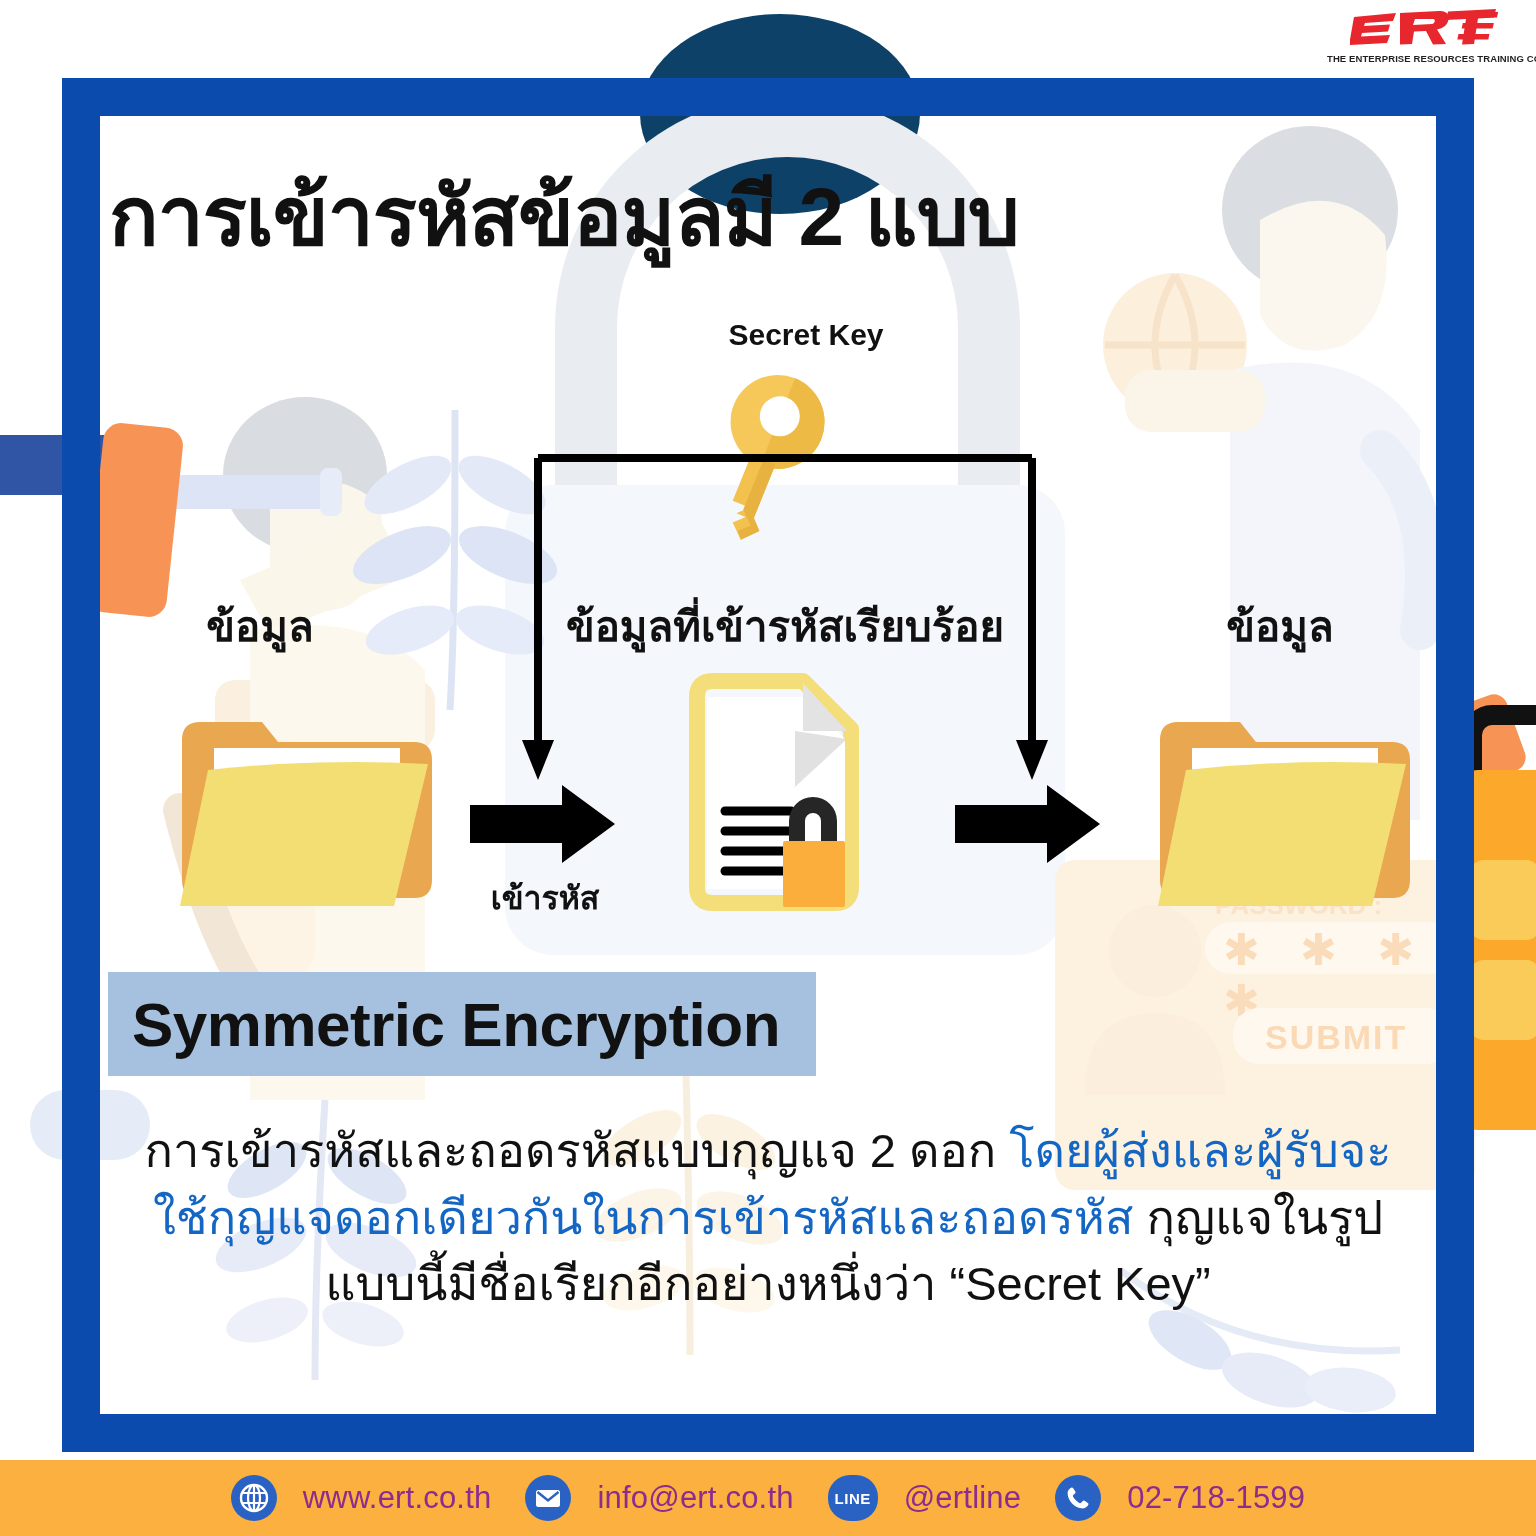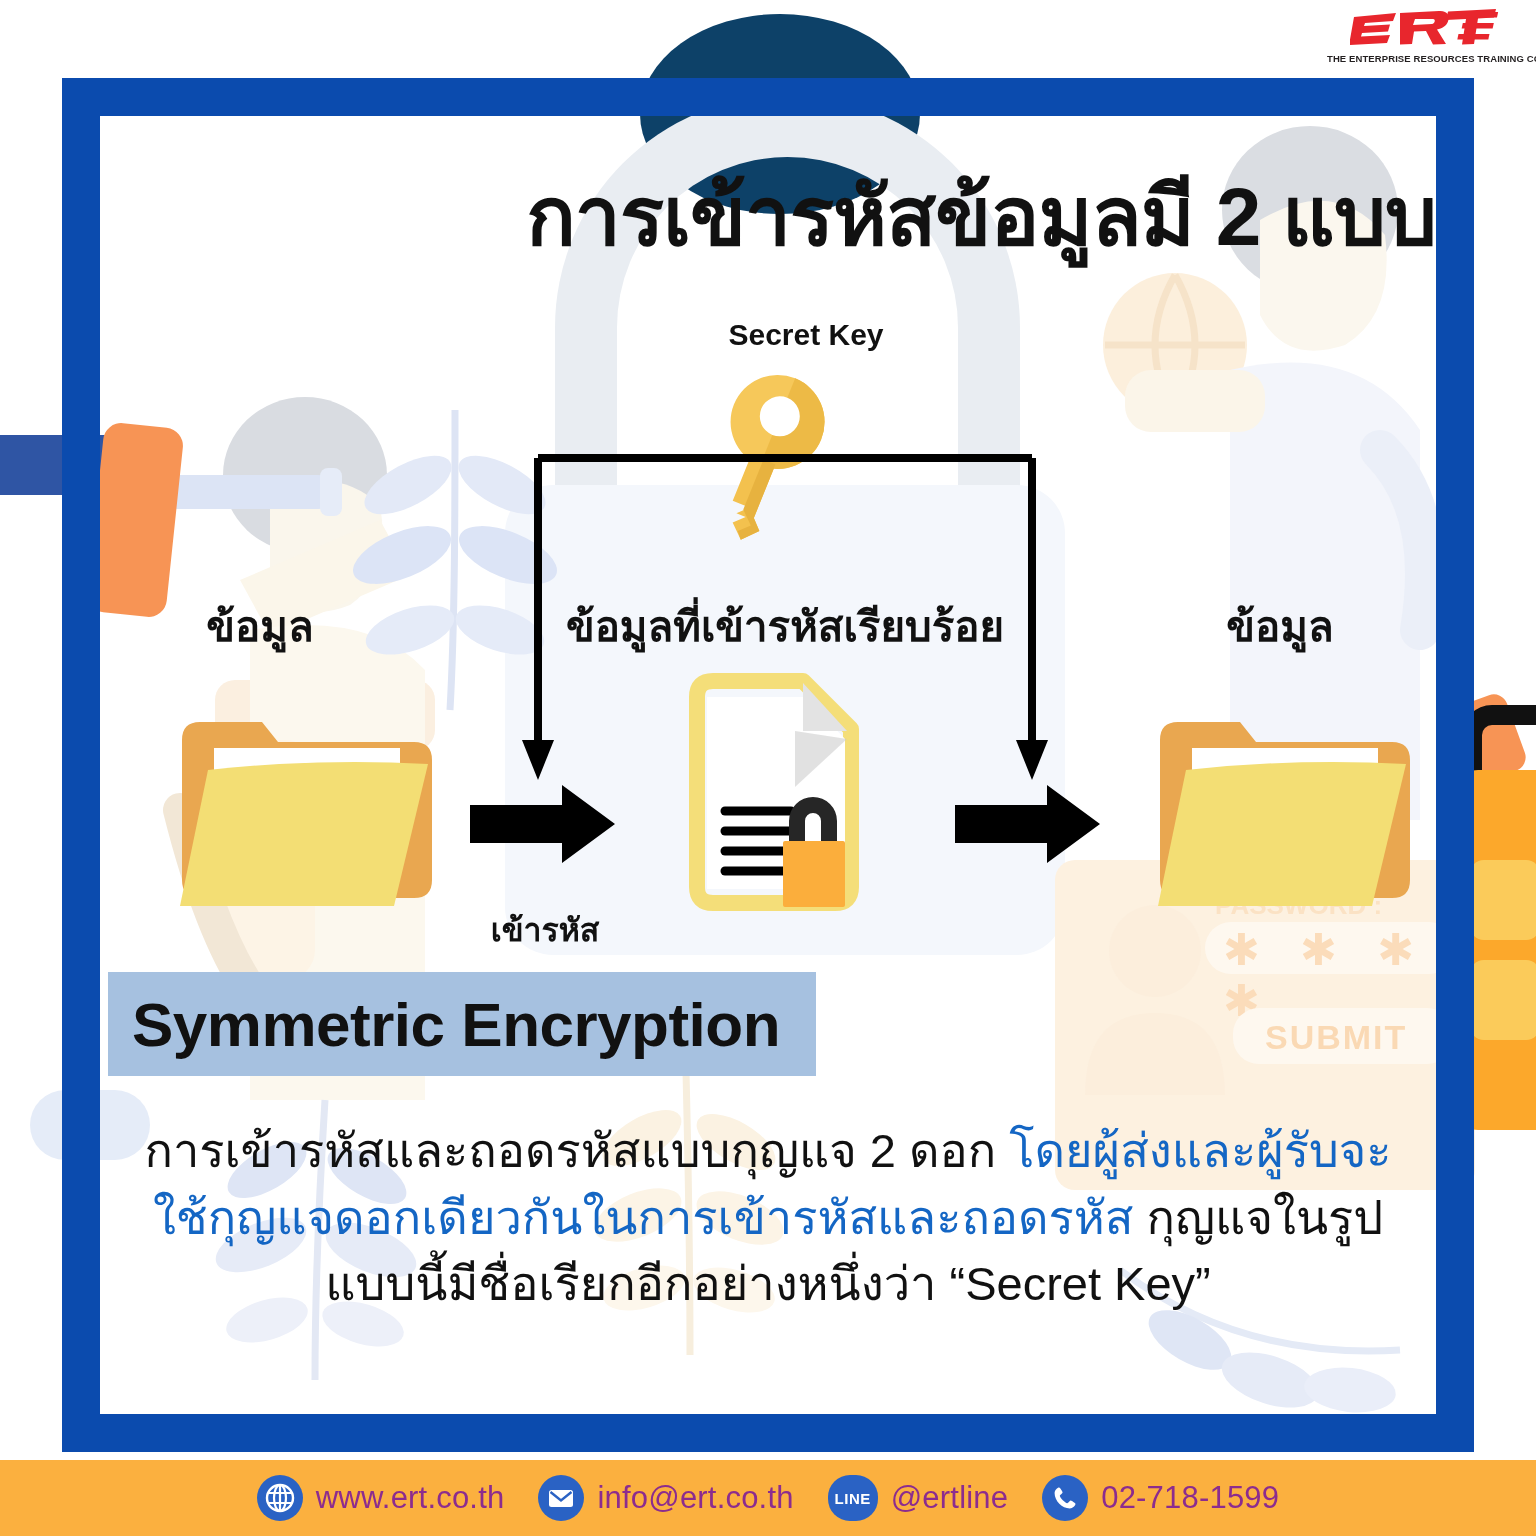--- a/index.html
+++ b/index.html
@@ -56,22 +56,22 @@
   .bg-suit-btn{position:absolute;background:#FBD76B;border-radius:14px;opacity:.75;}
 
   
   .frame{
     position:absolute;left:62px;top:78px;width:1412px;height:1374px;
     border:38px solid #0B4BAE;box-sizing:border-box;background:transparent;
   }
 
   
   .title{
-    position:absolute;left:100px;top:176px;width:1336px;text-align:right;
-    font-size:82px;font-weight:bold;color:#111;letter-spacing:-1px;line-height:1;
+    position:absolute;left:100px;top:176px;width:1336px;text-align:left;
+    font-size:82px;font-weight:bold;color:#111;letter-spacing:-1px;line-height:1;padding-left:9px;
   }
   .secret-key-label{
     position:absolute;left:656px;top:318px;width:300px;text-align:center;
     font-size:30px;font-weight:bold;color:#111;
   }
   .key-icon{position:absolute;left:700px;top:370px;width:140px;height:185px;}
 
   
   .route{position:absolute;left:520px;top:440px;width:530px;height:350px;}
 
@@ -83,21 +83,21 @@
   .folder{position:absolute;width:270px;height:215px;}
   .folder-left{left:172px;top:700px;}
   .folder-right{left:1150px;top:700px;}
 
   .doc{position:absolute;left:683px;top:673px;width:180px;height:240px;}
 
   .arrow{position:absolute;width:145px;height:78px;}
   .arrow-1{left:470px;top:785px;}
   .arrow-2{left:955px;top:785px;}
 
-  .arrow-label{position:absolute;font-size:32px;font-weight:bold;color:#111;text-align:center;margin-top:32px;}
+  .arrow-label{position:absolute;font-size:32px;font-weight:bold;color:#111;text-align:center;}
   .alabel-1{left:430px;top:872px;width:230px;}
   .alabel-2{left:915px;top:872px;width:230px;}
 
   
   .banner{
     position:absolute;left:108px;top:972px;width:708px;height:104px;
     background:#A6C1E0;
   }
   .banner span{
     position:absolute;left:24px;top:50%;transform:translateY(-50%);
@@ -109,21 +109,21 @@
     position:absolute;left:112px;top:1118px;width:1312px;
     text-align:center;font-size:47px;line-height:1.42;color:#111;font-weight:500;
   }
   .blue{color:#1466C4;}
 
   
   .footer{
     position:absolute;left:0;top:1460px;width:1536px;height:76px;
     background:#FBB03F;display:flex;align-items:center;justify-content:center;gap:0px;
   }
-  .fitem{display:flex;align-items:center;gap:13px;padding:0 17px;}
+  .fitem{display:flex;align-items:center;gap:26px;padding:0 17px;}
   .fcircle{
     width:46px;height:46px;border-radius:50%;background:#2A62C4;
     display:flex;align-items:center;justify-content:center;flex:0 0 auto;
   }
   .ftext{color:#8C2C8E;font-size:31px;white-space:nowrap;letter-spacing:.2px;}
   .line-badge{
     width:50px;height:46px;border-radius:22px;background:#2A62C4;
     display:flex;align-items:center;justify-content:center;flex:0 0 auto;
     color:#fff;font-size:15px;font-weight:bold;letter-spacing:.5px;
   }

